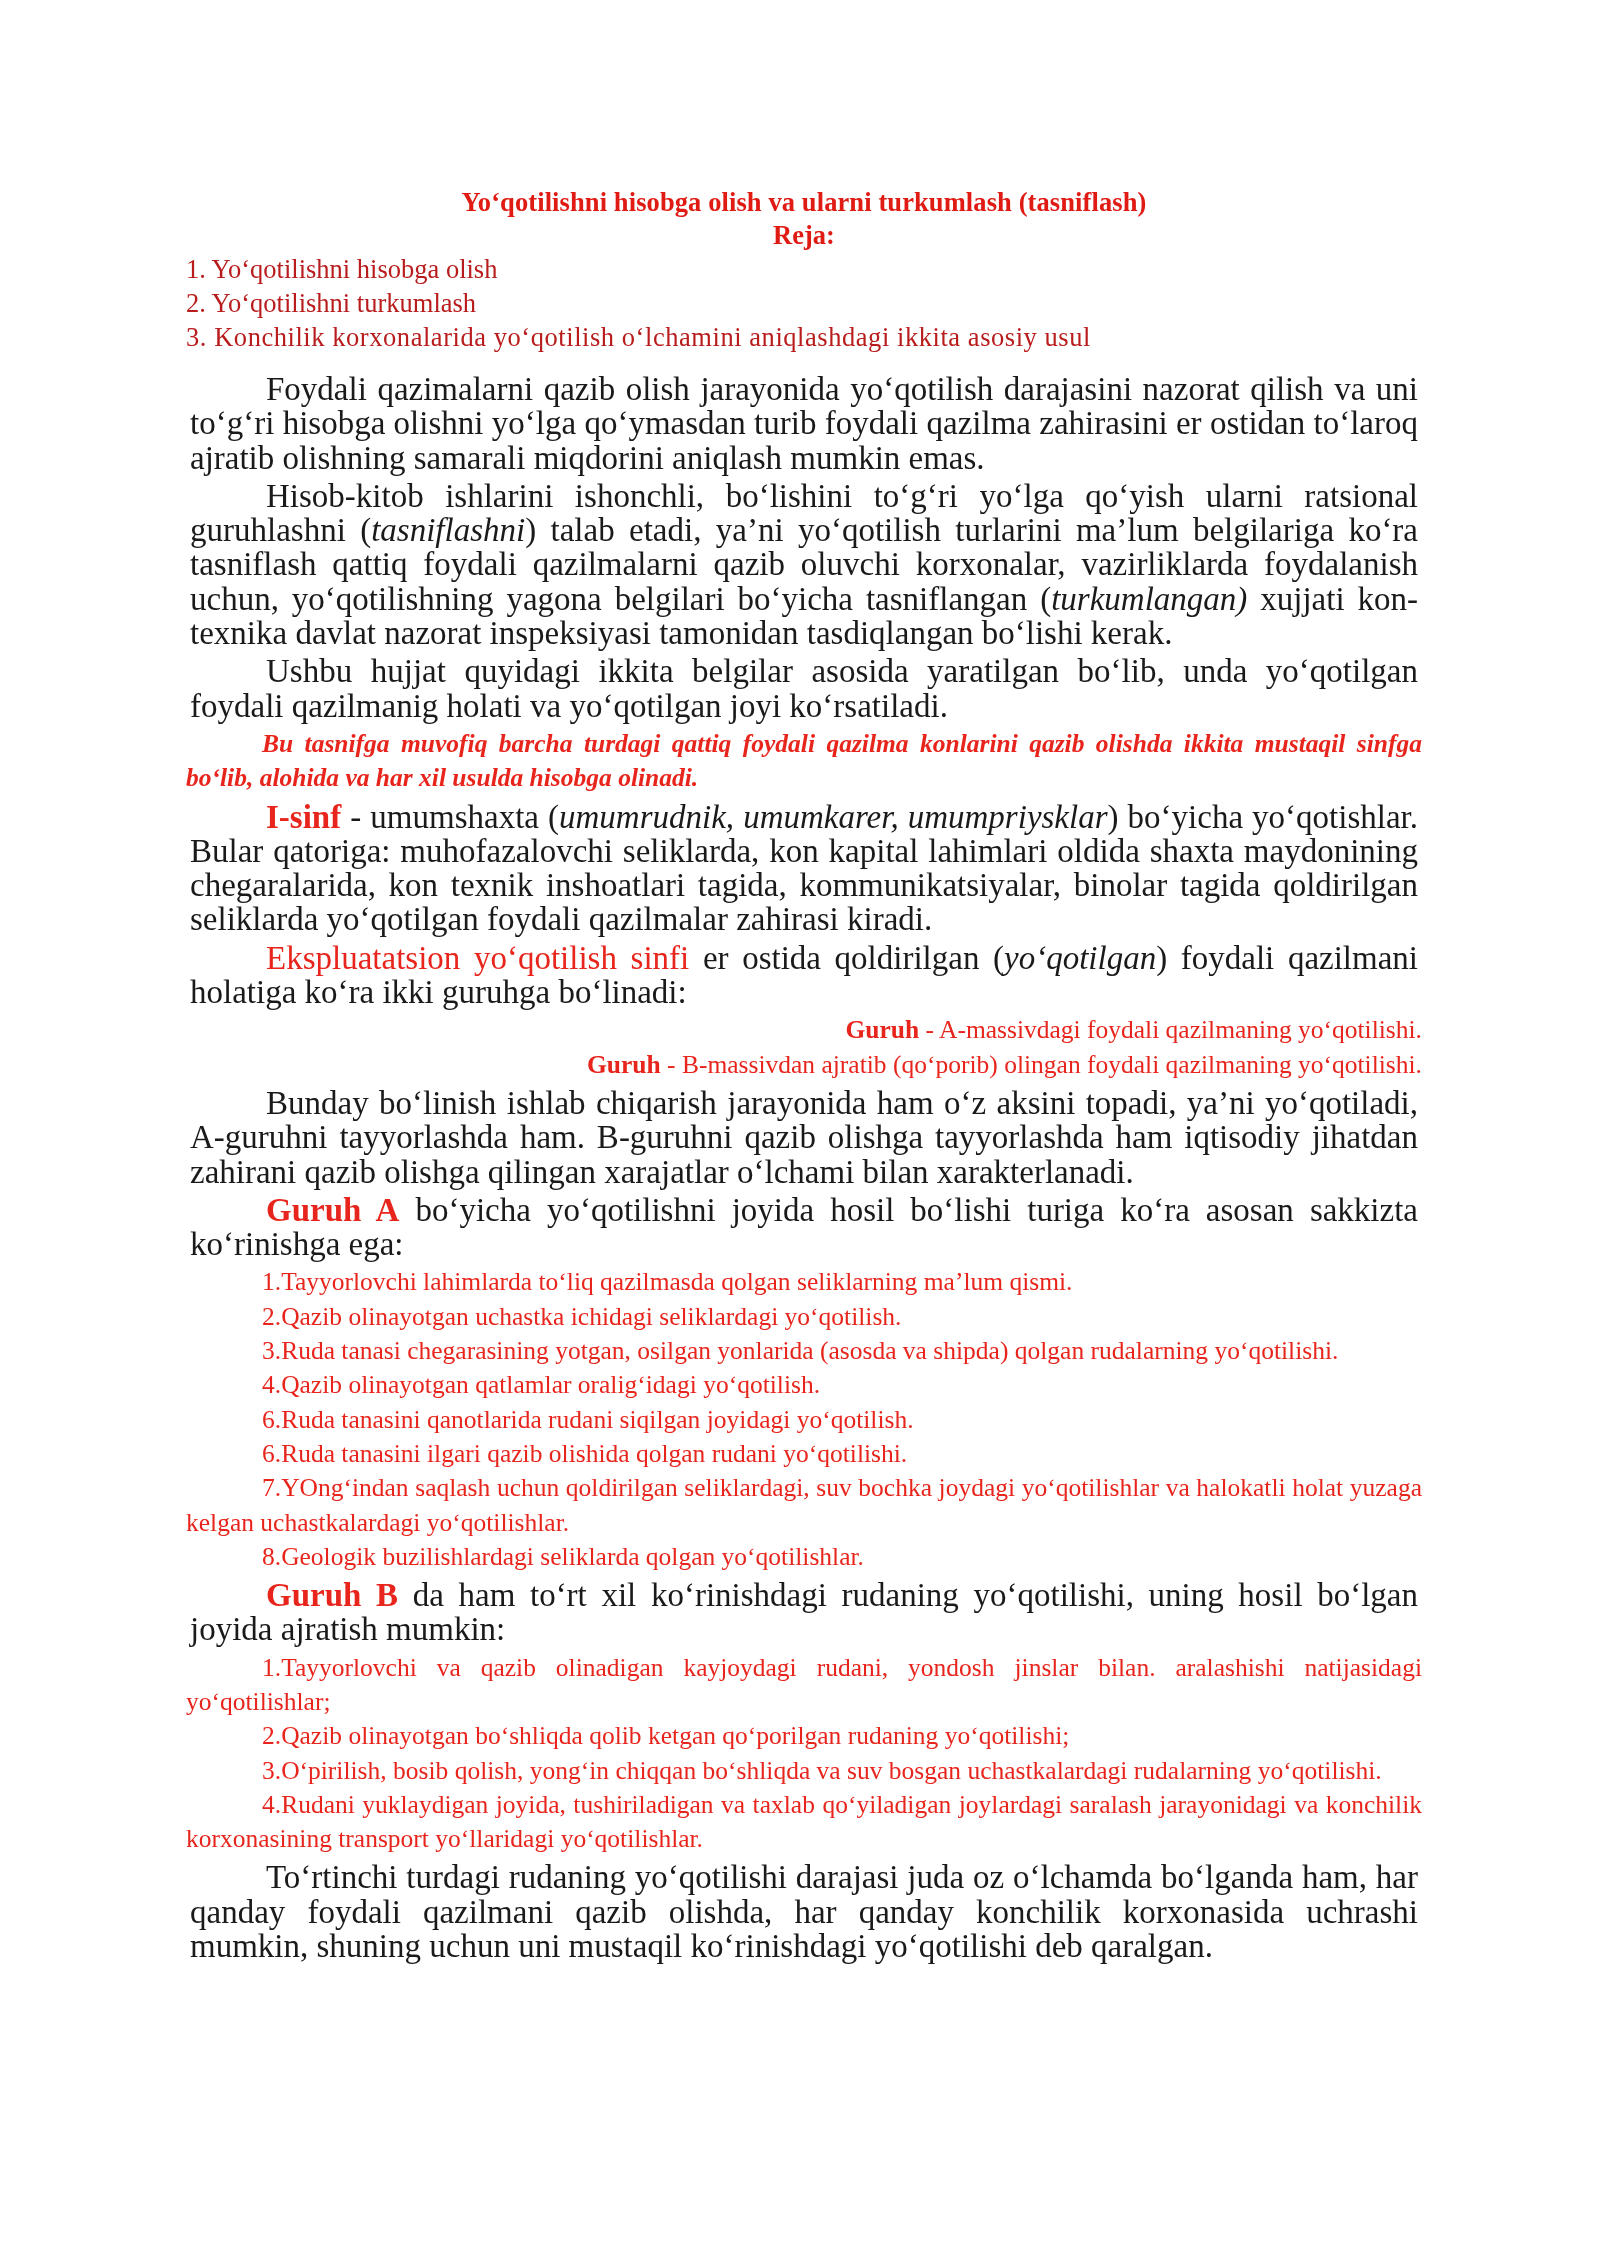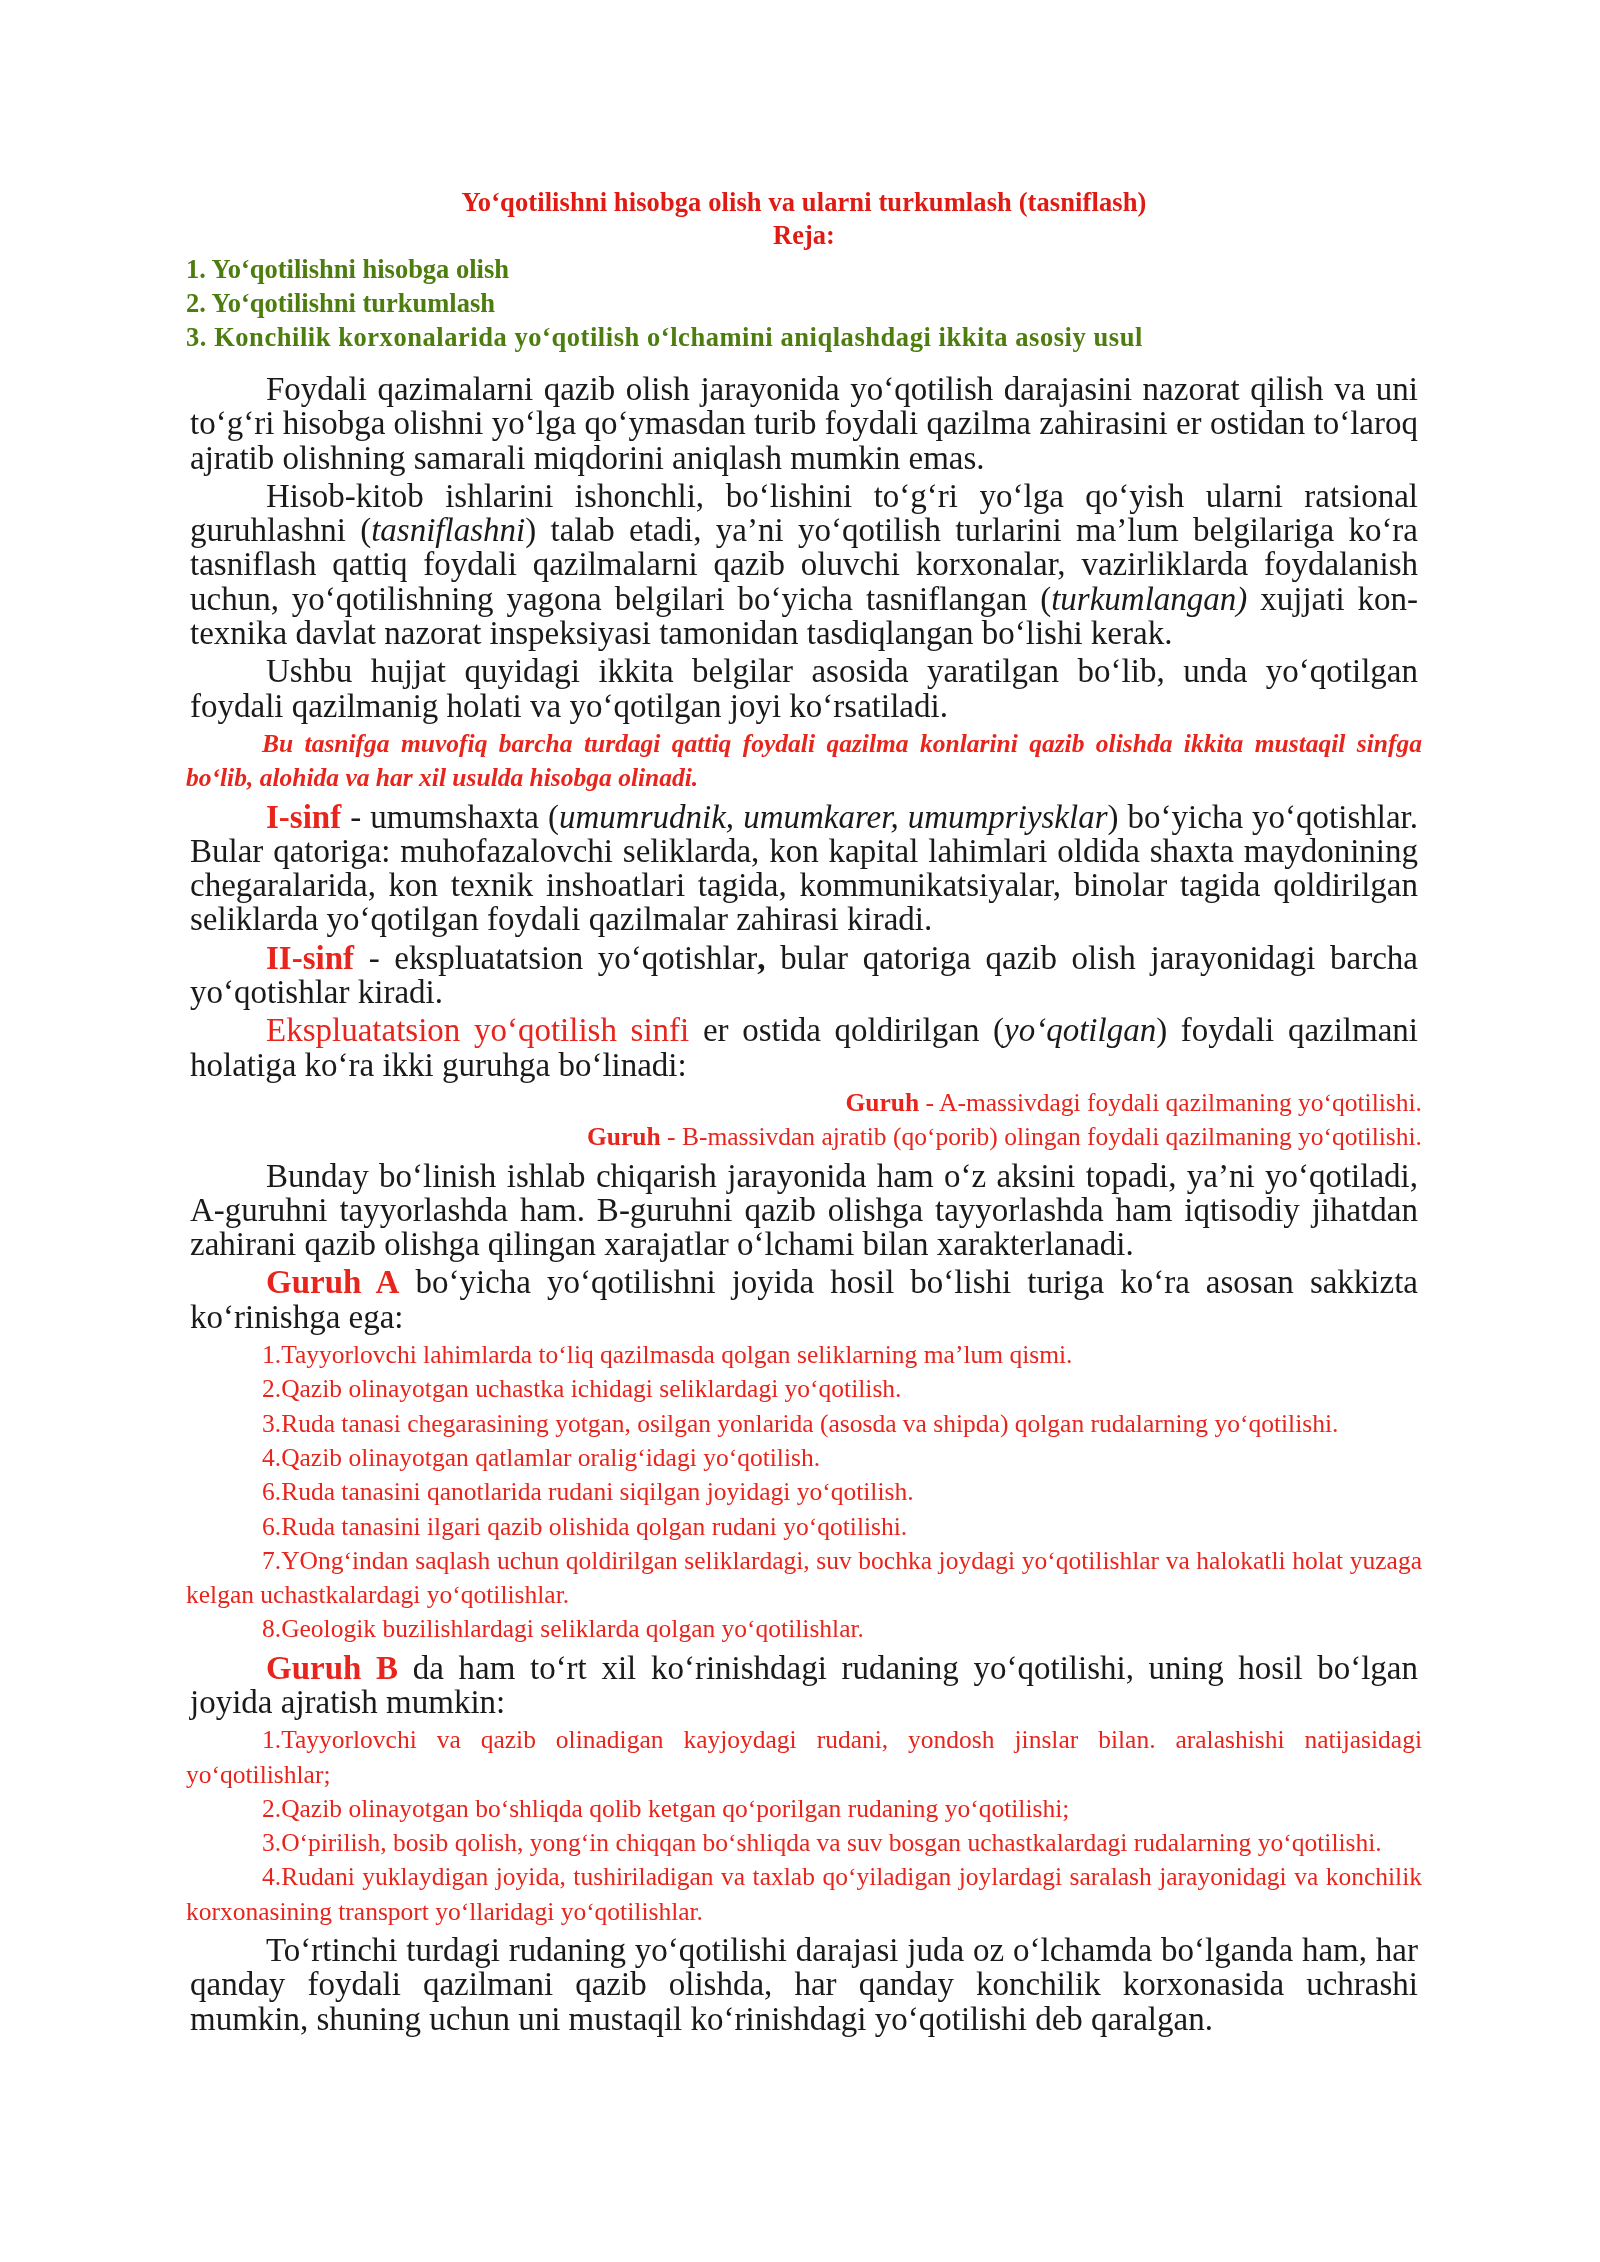--- a/index.html
+++ b/index.html
@@ -32,22 +32,22 @@
     letter-spacing: 0.1px;
   }
   .subtitle {
     text-align: center;
     color: #e01b14;
     font-weight: bold;
     font-size: 26.5px;
     line-height: 33px;
   }
   .plan-item {
-    color: #4d7c0f;
-    font-weight: bold;
+    color: #b91c1c;
+    font-weight: normal;
     font-size: 26.5px;
     line-height: 34px;
     text-align: left;
     white-space: nowrap;
   }
   .plan-item.wide {
     letter-spacing: 0.55px;
   }
   .gap-sm { height: 14px; }
   p.body {
@@ -109,21 +109,20 @@
     <p class="body">Foydali qazimalarni qazib olish jarayonida yo‘qotilish darajasini nazorat qilish va uni to‘g‘ri hisobga olishni yo‘lga qo‘ymasdan turib foydali qazilma zahirasini er ostidan to‘laroq ajratib olishning samarali miqdorini aniqlash mumkin emas.</p>
 
     <p class="body"><span>Hisob-kitob ishlarini ishonchli, bo‘lishini to‘g‘ri yo‘lga qo‘yish ularni ratsional guruhlashni (</span><span class="ital">tasniflashni</span><span>) talab etadi, ya’ni yo‘qotilish turlarini ma’lum belgilariga ko‘ra tasniflash qattiq foydali qazilmalarni qazib oluvchi korxonalar, vazirliklarda foydalanish uchun, yo‘qotilishning yagona belgilari bo‘yicha tasniflangan (</span><span class="ital">turkumlangan)</span><span> xujjati kon-texnika davlat nazorat inspeksiyasi tamonidan tasdiqlangan bo‘lishi kerak.</span></p>
 
     <p class="body">Ushbu hujjat quyidagi ikkita belgilar asosida yaratilgan bo‘lib, unda yo‘qotilgan foydali qazilmanig holati va yo‘qotilgan joyi ko‘rsatiladi.</p>
 
     <p class="redpara bold-all">Bu tasnifga muvofiq barcha turdagi qattiq foydali qazilma konlarini qazib olishda ikkita mustaqil sinfga bo‘lib, alohida va har xil usulda hisobga olinadi.</p>
 
     <p class="body"><span class="redb">I-sinf</span><span> - umumshaxta (</span><span class="ital">umumrudnik, umumkarer, umumpriysklar</span><span>) bo‘yicha yo‘qotishlar. Bular qatoriga: muhofazalovchi seliklarda, kon kapital lahimlari oldida shaxta maydonining chegaralarida, kon texnik inshoatlari tagida, kommunikatsiyalar, binolar tagida qoldirilgan seliklarda yo‘qotilgan foydali qazilmalar zahirasi kiradi.</span></p>
 
-    <p class="body"><span class="redb">II-sinf</span><span> - ekspluatatsion yo‘qotishlar</span><span class="bold">,</span><span> bular qatoriga qazib olish jarayonidagi barcha yo‘qotishlar kiradi.</span></p>
 
     <p class="body"><span class="red">Ekspluatatsion yo‘qotilish sinfi</span><span> er ostida qoldirilgan (</span><span class="ital">yo‘qotilgan</span><span>) foydali qazilmani holatiga ko‘ra ikki guruhga bo‘linadi:</span></p>
 
     <p class="guruhline"><span class="bold">Guruh</span><span> -  A-massivdagi foydali qazilmaning yo‘qotilishi.</span></p>
 
     <p class="guruhline"><span class="bold">Guruh</span><span> - B-massivdan ajratib (qo‘porib) olingan foydali qazilmaning yo‘qotilishi.</span></p>
 
     <p class="body">Bunday bo‘linish ishlab chiqarish jarayonida ham o‘z aksini topadi, ya’ni yo‘qotiladi, A-guruhni tayyorlashda ham. B-guruhni qazib olishga tayyorlashda ham iqtisodiy jihatdan zahirani qazib olishga qilingan xarajatlar o‘lchami bilan xarakterlanadi.</p>
 
     <p class="body"><span class="redb">Guruh A</span><span> bo‘yicha yo‘qotilishni joyida hosil bo‘lishi turiga ko‘ra asosan sakkizta ko‘rinishga ega:</span></p>

